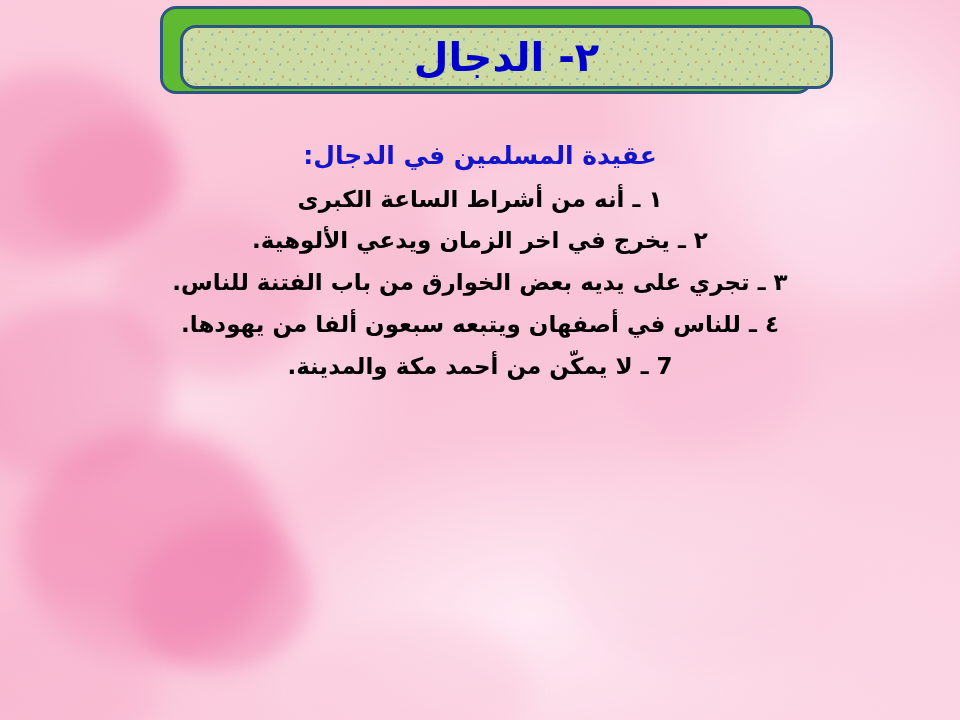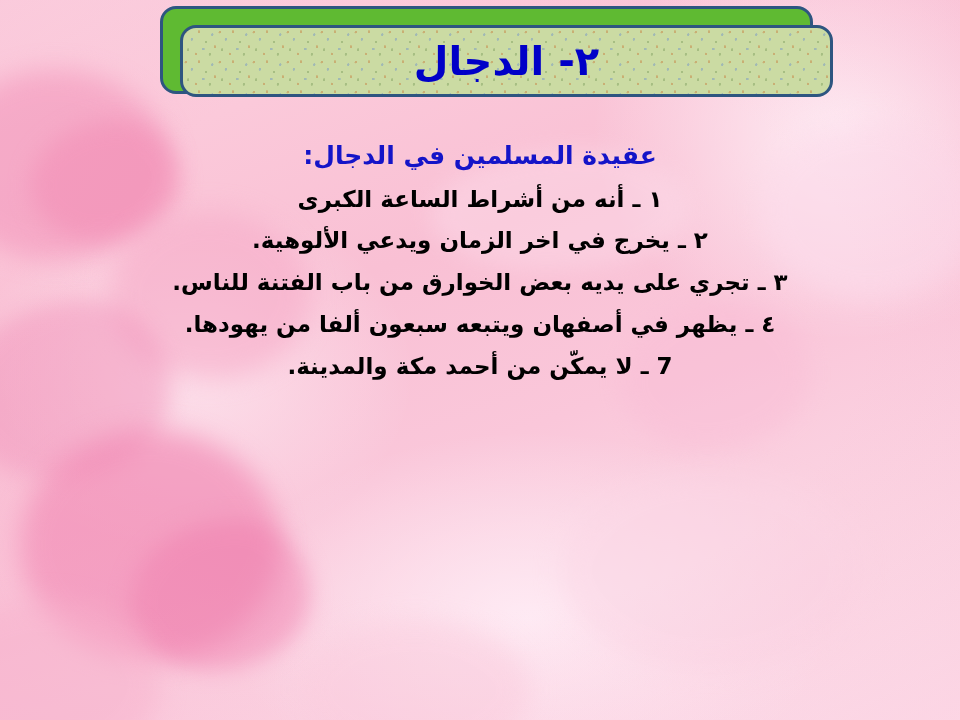--- a/index.html
+++ b/index.html
@@ -61,21 +61,21 @@
     background: #5fba32;
     border: 3px solid #2e5580;
     border-radius: 16px;
     box-sizing: border-box;
   }
   .banner-front {
     position: absolute;
     left: 180px;
     top: 25px;
     width: 653px;
-    height: 72px;
+    height: 64px;
     background: #cbdba3;
     border: 3px solid #2e5580;
     border-radius: 16px;
     box-sizing: border-box;
     display: flex;
     align-items: center;
     justify-content: center;
   }
   .banner-speckle {
     position: absolute;
@@ -201,21 +201,21 @@
       <li>
         <span>٢ ـ</span>
         <span>يخرج في اخر الزمان ويدعي الألوهية.</span>
       </li>
       <li>
         <span>٣ ـ</span>
         <span>تجري على يديه بعض الخوارق من باب الفتنة للناس.</span>
       </li>
       <li>
         <span>٤ ـ</span>
-        <span>يظهر في أصفهان ويتبعه سبعون ألفا من يهودها.</span>
+        <span>للناس في أصفهان ويتبعه سبعون ألفا من يهودها.</span>
       </li>
       <li>
         <span>7 ـ</span>
         <span>لا يمكّن من أحمد مكة والمدينة.</span>
       </li>
     </ul>
 
   </div>
 </div>
 

